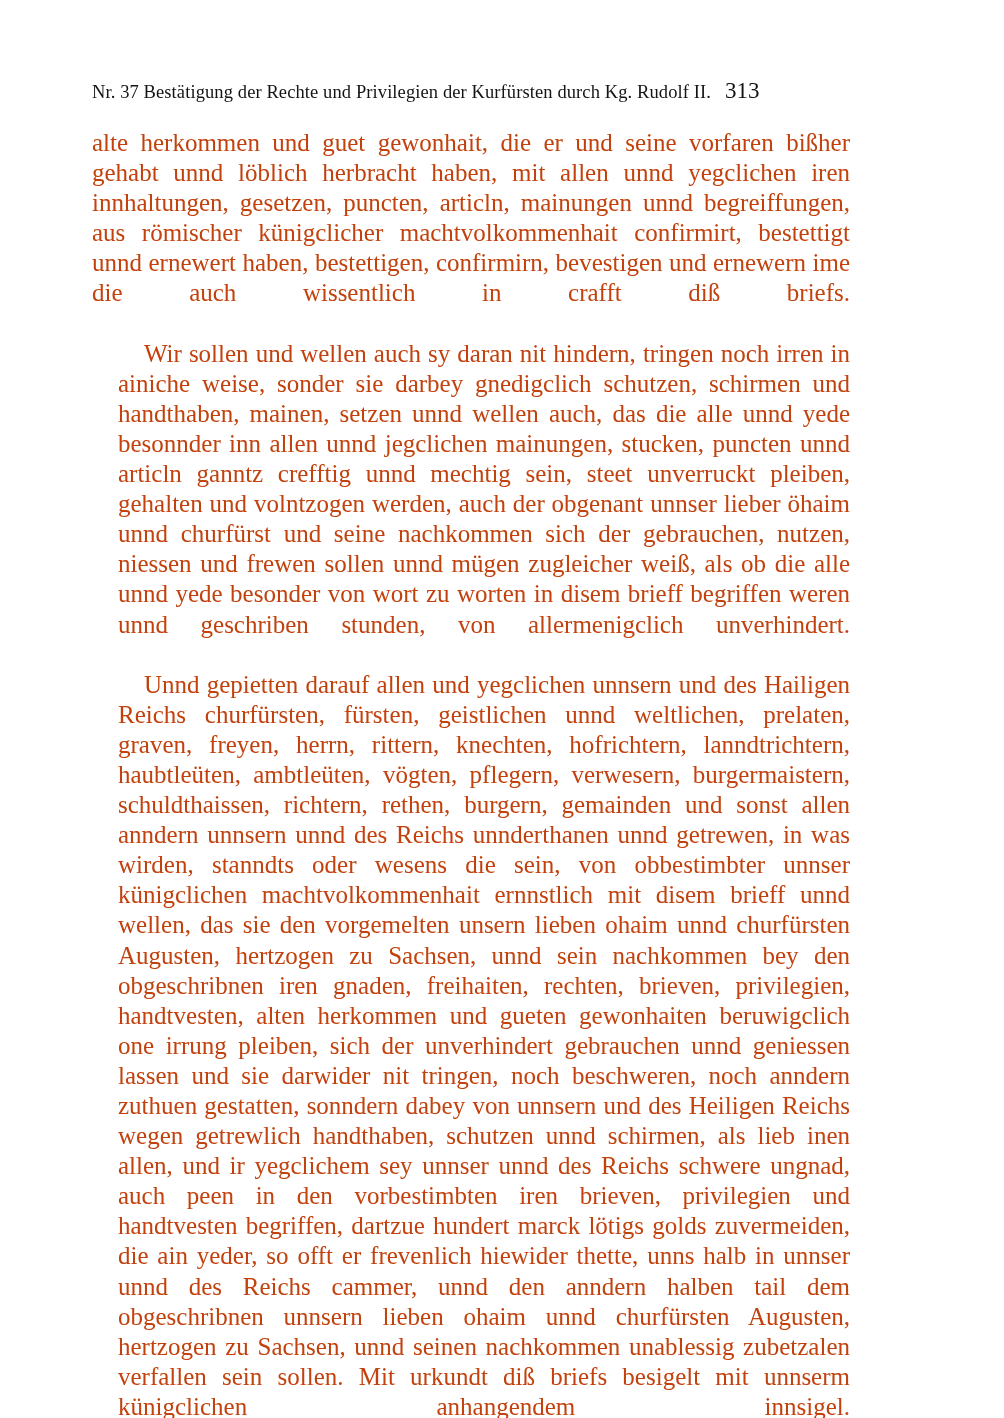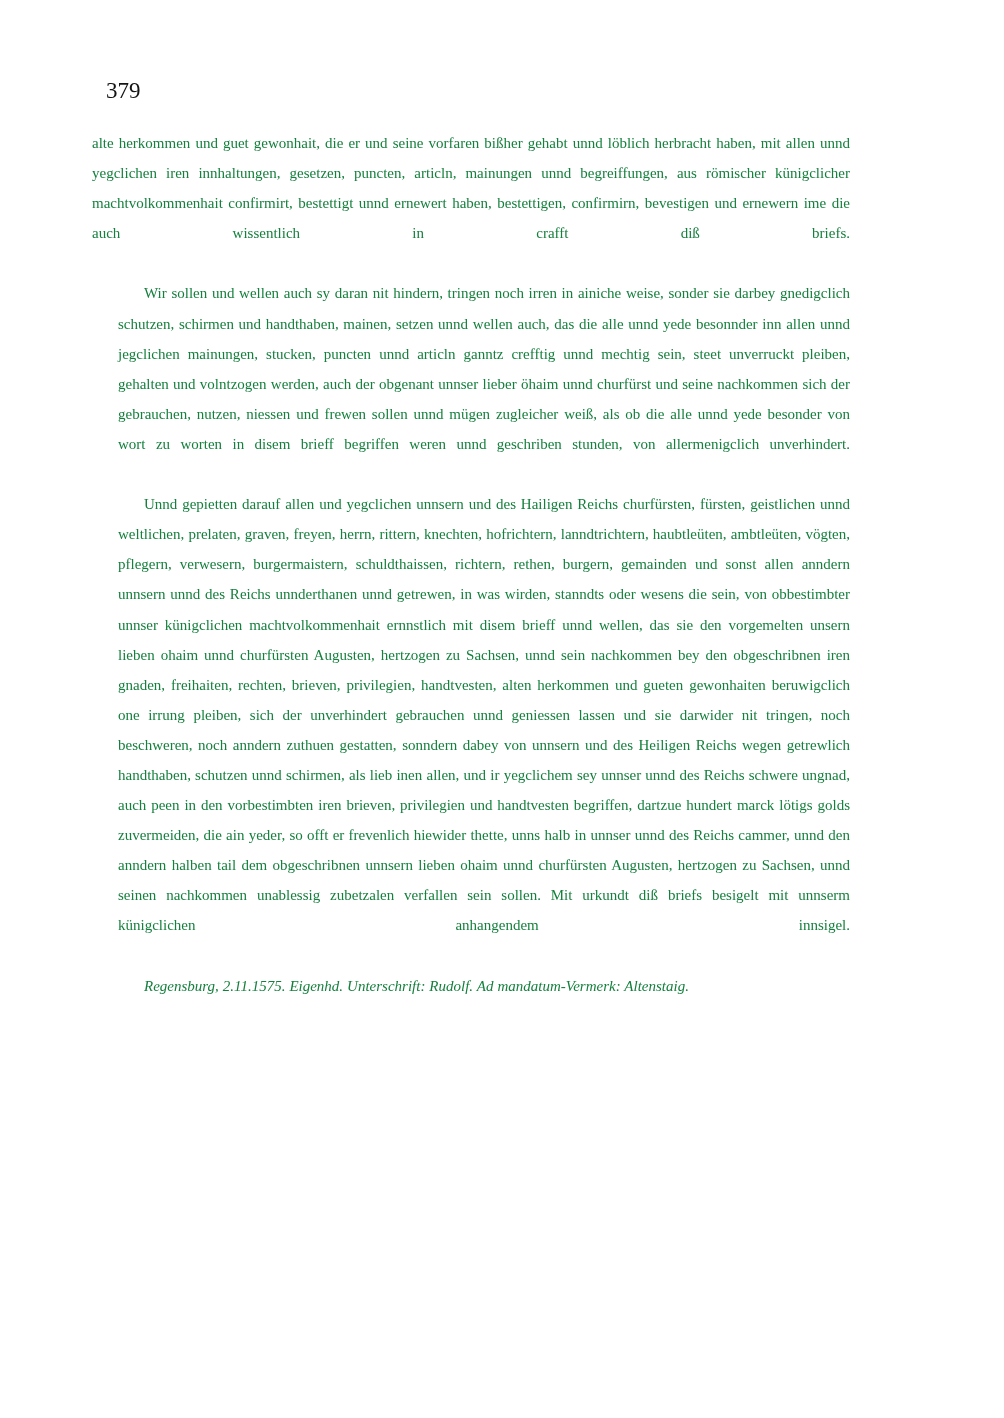--- a/index.html
+++ b/index.html
@@ -47,25 +47,25 @@
 
   
   .textblock {
     position: absolute;
     left: 92px;
     top: 128px;
     width: 758px;
   }
   p.para {
     margin: 0;
-    font-size: 15px;
+    font-size: 25px;
     line-height: 30.1px;
     text-align: justify;
     text-justify: inter-word;
-    color: #15803d;
+    color: #c2410c;
     hyphens: none;
     -webkit-hyphens: none;
     word-spacing: 0.2px;
   }
   p.para.indent {
     text-indent: 26px;
     margin-left: 26px;
   }
   p.para.italic {
     font-style: italic;
@@ -77,21 +77,22 @@
     width: 100%;
   }
   p.para.nojust::after { content: none; }
 </style>
 </head>
 <body>
 
 <div class="page">
 
   <div class="running-head">
-    <span class="running-head-folio">379</span>
+    <span class="running-head-title">Nr. 37 Bestätigung der Rechte und Privilegien der Kurfürsten durch Kg. Rudolf II.</span>
+    <span class="running-head-folio">313</span>
   </div>
 
   <div class="textblock">
     <p class="para">alte herkommen und guet gewonhait, die er und seine vorfaren bißher gehabt unnd löblich herbracht haben, mit allen unnd yegclichen iren innhaltungen, gesetzen, puncten, articln, mainungen unnd begreiffungen, aus römischer künigclicher machtvolkommenhait confirmirt, bestettigt unnd ernewert haben, bestettigen, confirmirn, bevestigen und ernewern ime die auch wissentlich in crafft diß briefs.</p>
     <p class="para indent">Wir sollen und wellen auch sy daran nit hindern, tringen noch irren in ainiche weise, sonder sie darbey gnedigclich schutzen, schirmen und handthaben, mainen, setzen unnd wellen auch, das die alle unnd yede besonnder inn allen unnd jegclichen mainungen, stucken, puncten unnd articln ganntz crefftig unnd mechtig sein, steet unverruckt pleiben, gehalten und volntzogen werden, auch der obgenant unnser lieber öhaim unnd churfürst und seine nachkommen sich der gebrauchen, nutzen, niessen und frewen sollen unnd mügen zugleicher weiß, als ob die alle unnd yede besonder von wort zu worten in disem brieff begriffen weren unnd geschriben stunden, von allermenigclich unverhindert.</p>
     <p class="para indent">Unnd gepietten darauf allen und yegclichen unnsern und des Hailigen Reichs churfürsten, fürsten, geistlichen unnd weltlichen, prelaten, graven, freyen, herrn, rittern, knechten, hofrichtern, lanndtrichtern, haubtleüten, ambtleüten, vögten, pflegern, verwesern, burgermaistern, schuldthaissen, richtern, rethen, burgern, gemainden und sonst allen anndern unnsern unnd des Reichs unnderthanen unnd getrewen, in was wirden, stanndts oder wesens die sein, von obbestimbter unnser künigclichen machtvolkommenhait ernnstlich mit disem brieff unnd wellen, das sie den vorgemelten unsern lieben ohaim unnd churfürsten Augusten, hertzogen zu Sachsen, unnd sein nachkommen bey den obgeschribnen iren gnaden, freihaiten, rechten, brieven, privilegien, handtvesten, alten herkommen und gueten gewonhaiten beruwigclich one irrung pleiben, sich der unverhindert gebrauchen unnd geniessen lassen und sie darwider nit tringen, noch beschweren, noch anndern zuthuen gestatten, sonndern dabey von unnsern und des Heiligen Reichs wegen getrewlich handthaben, schutzen unnd schirmen, als lieb inen allen, und ir yegclichem sey unnser unnd des Reichs schwere ungnad, auch peen in den vorbestimbten iren brieven, privilegien und handtvesten begriffen, dartzue hundert marck lötigs golds zuvermeiden, die ain yeder, so offt er frevenlich hiewider thette, unns halb in unnser unnd des Reichs cammer, unnd den anndern halben tail dem obgeschribnen unnsern lieben ohaim unnd churfürsten Augusten, hertzogen zu Sachsen, unnd seinen nachkommen unablessig zubetzalen verfallen sein sollen. Mit urkundt diß briefs besigelt mit unnserm künigclichen anhangendem innsigel.</p>
     <p class="para indent italic nojust">Regensburg, 2.11.1575. Eigenhd. Unterschrift: Rudolf. Ad mandatum-Vermerk: Altenstaig.</p>
   </div>
 
 </div>

